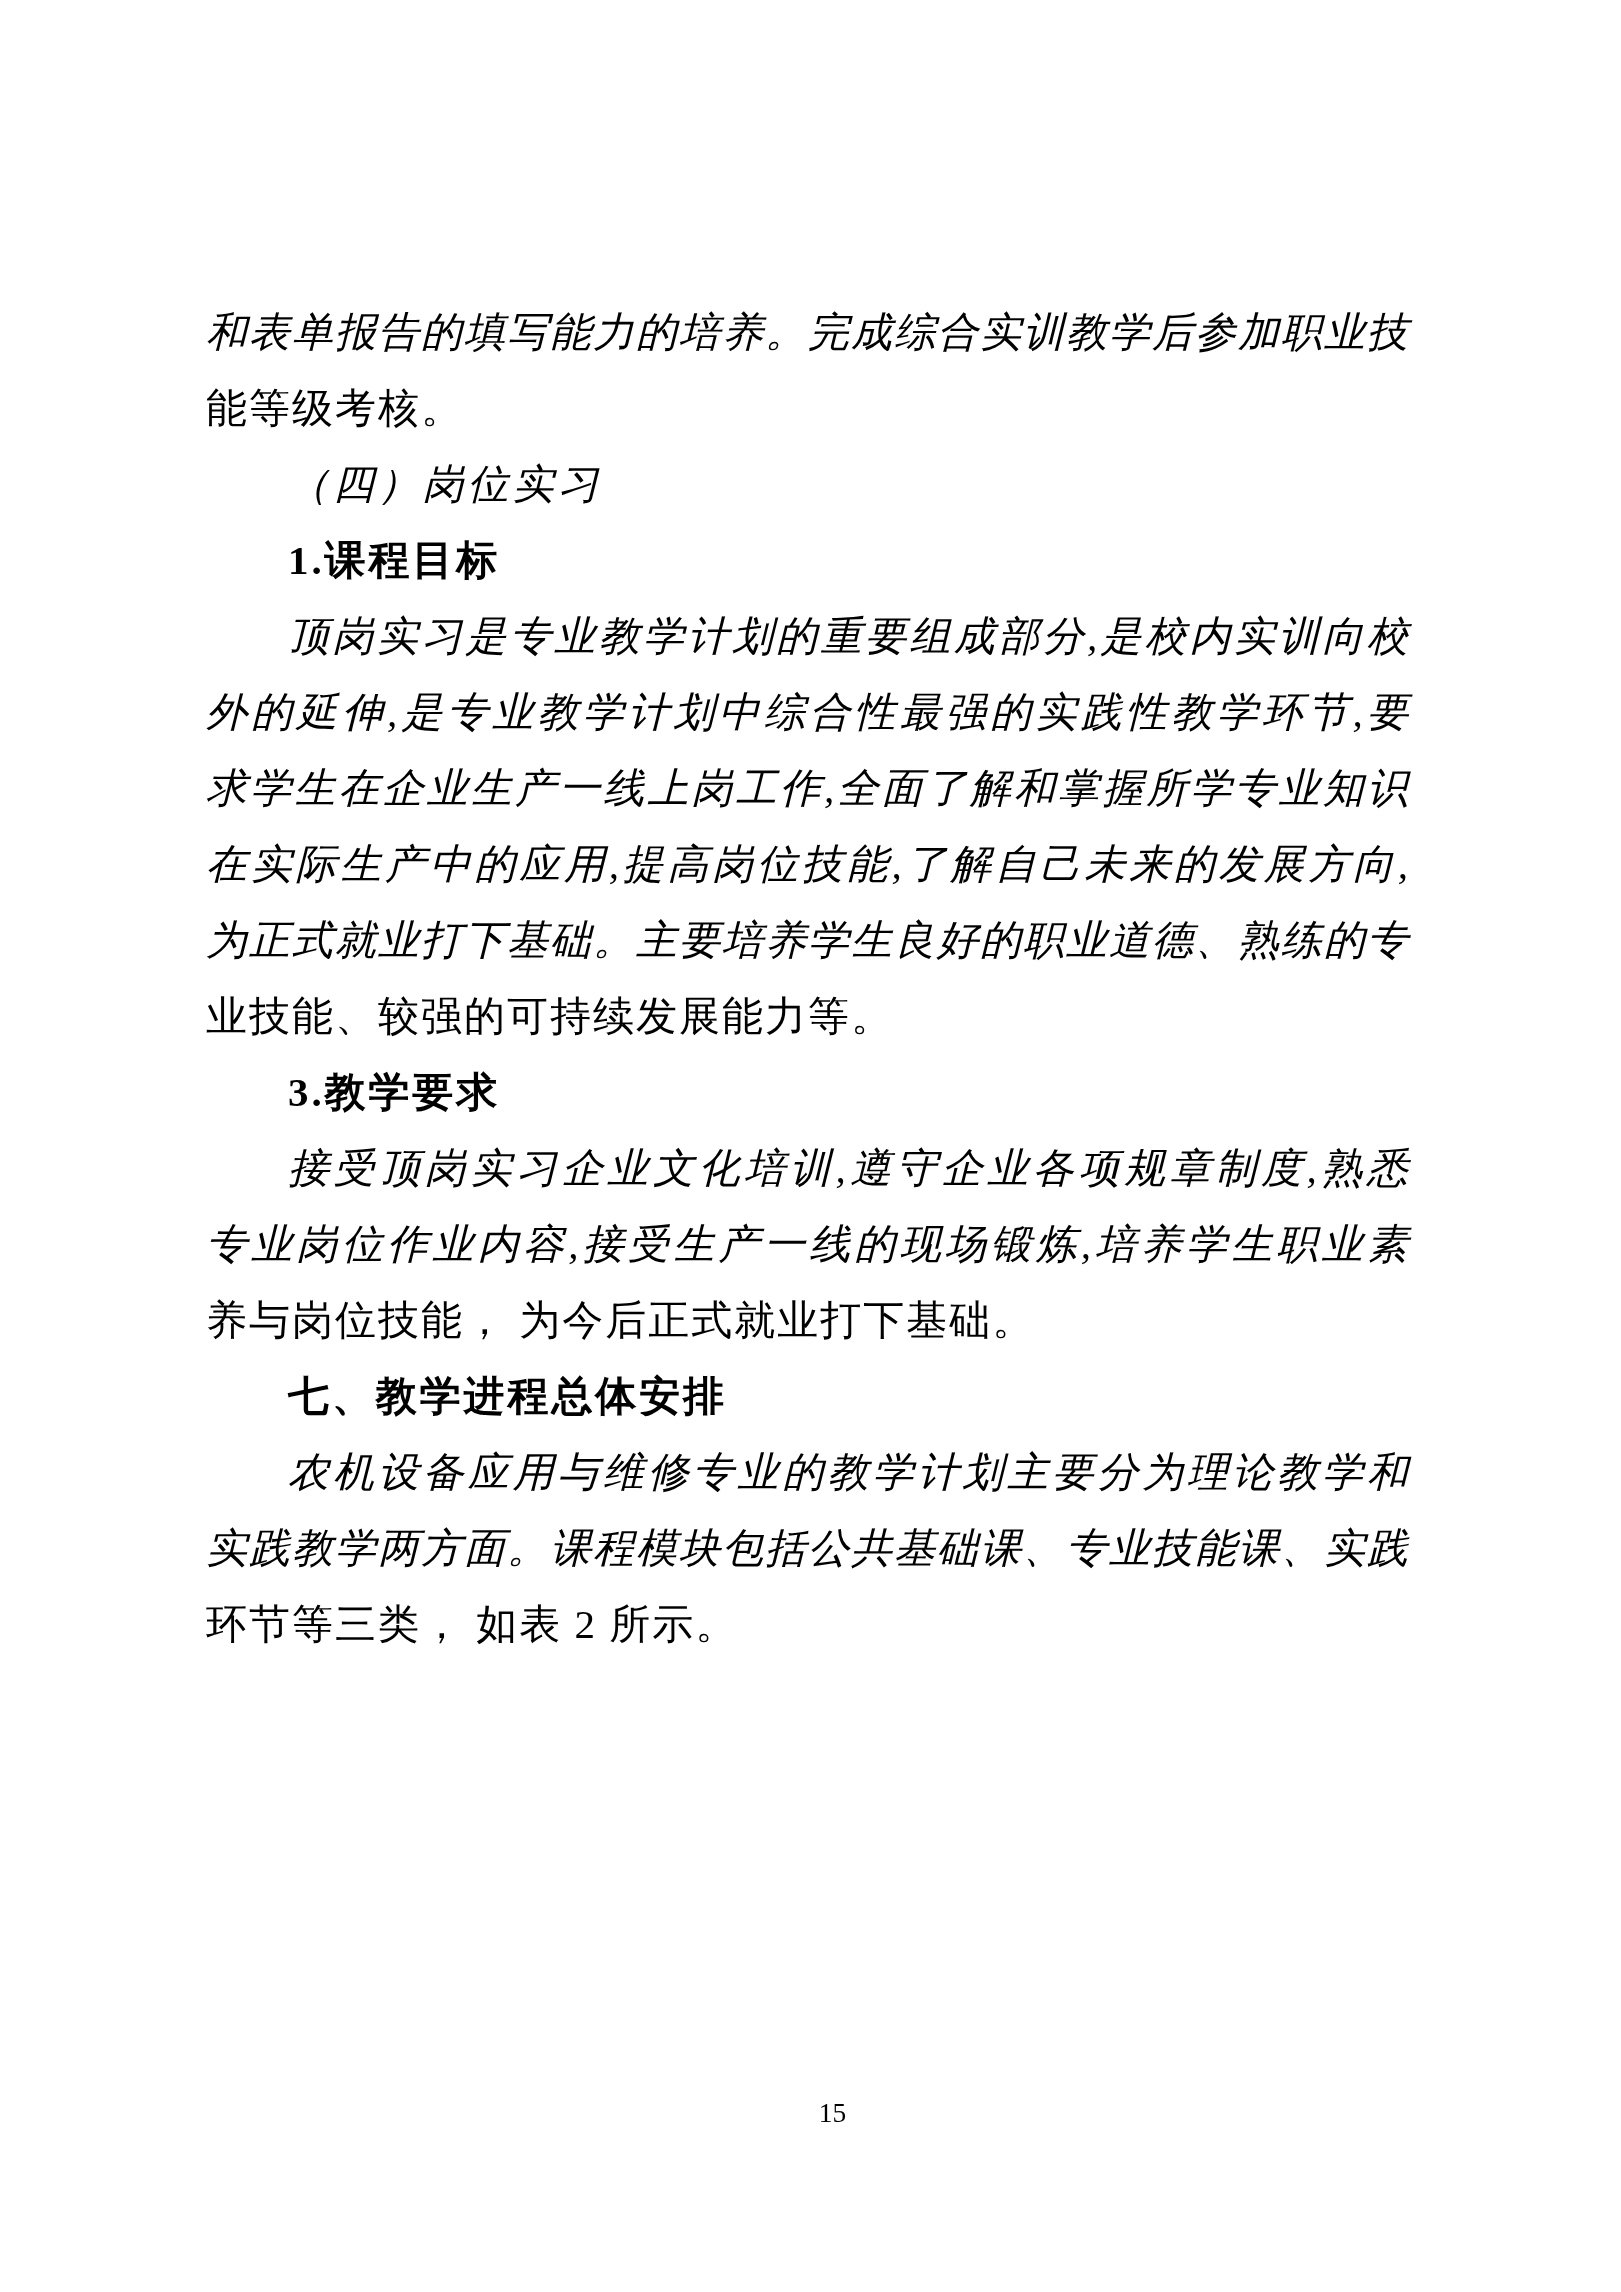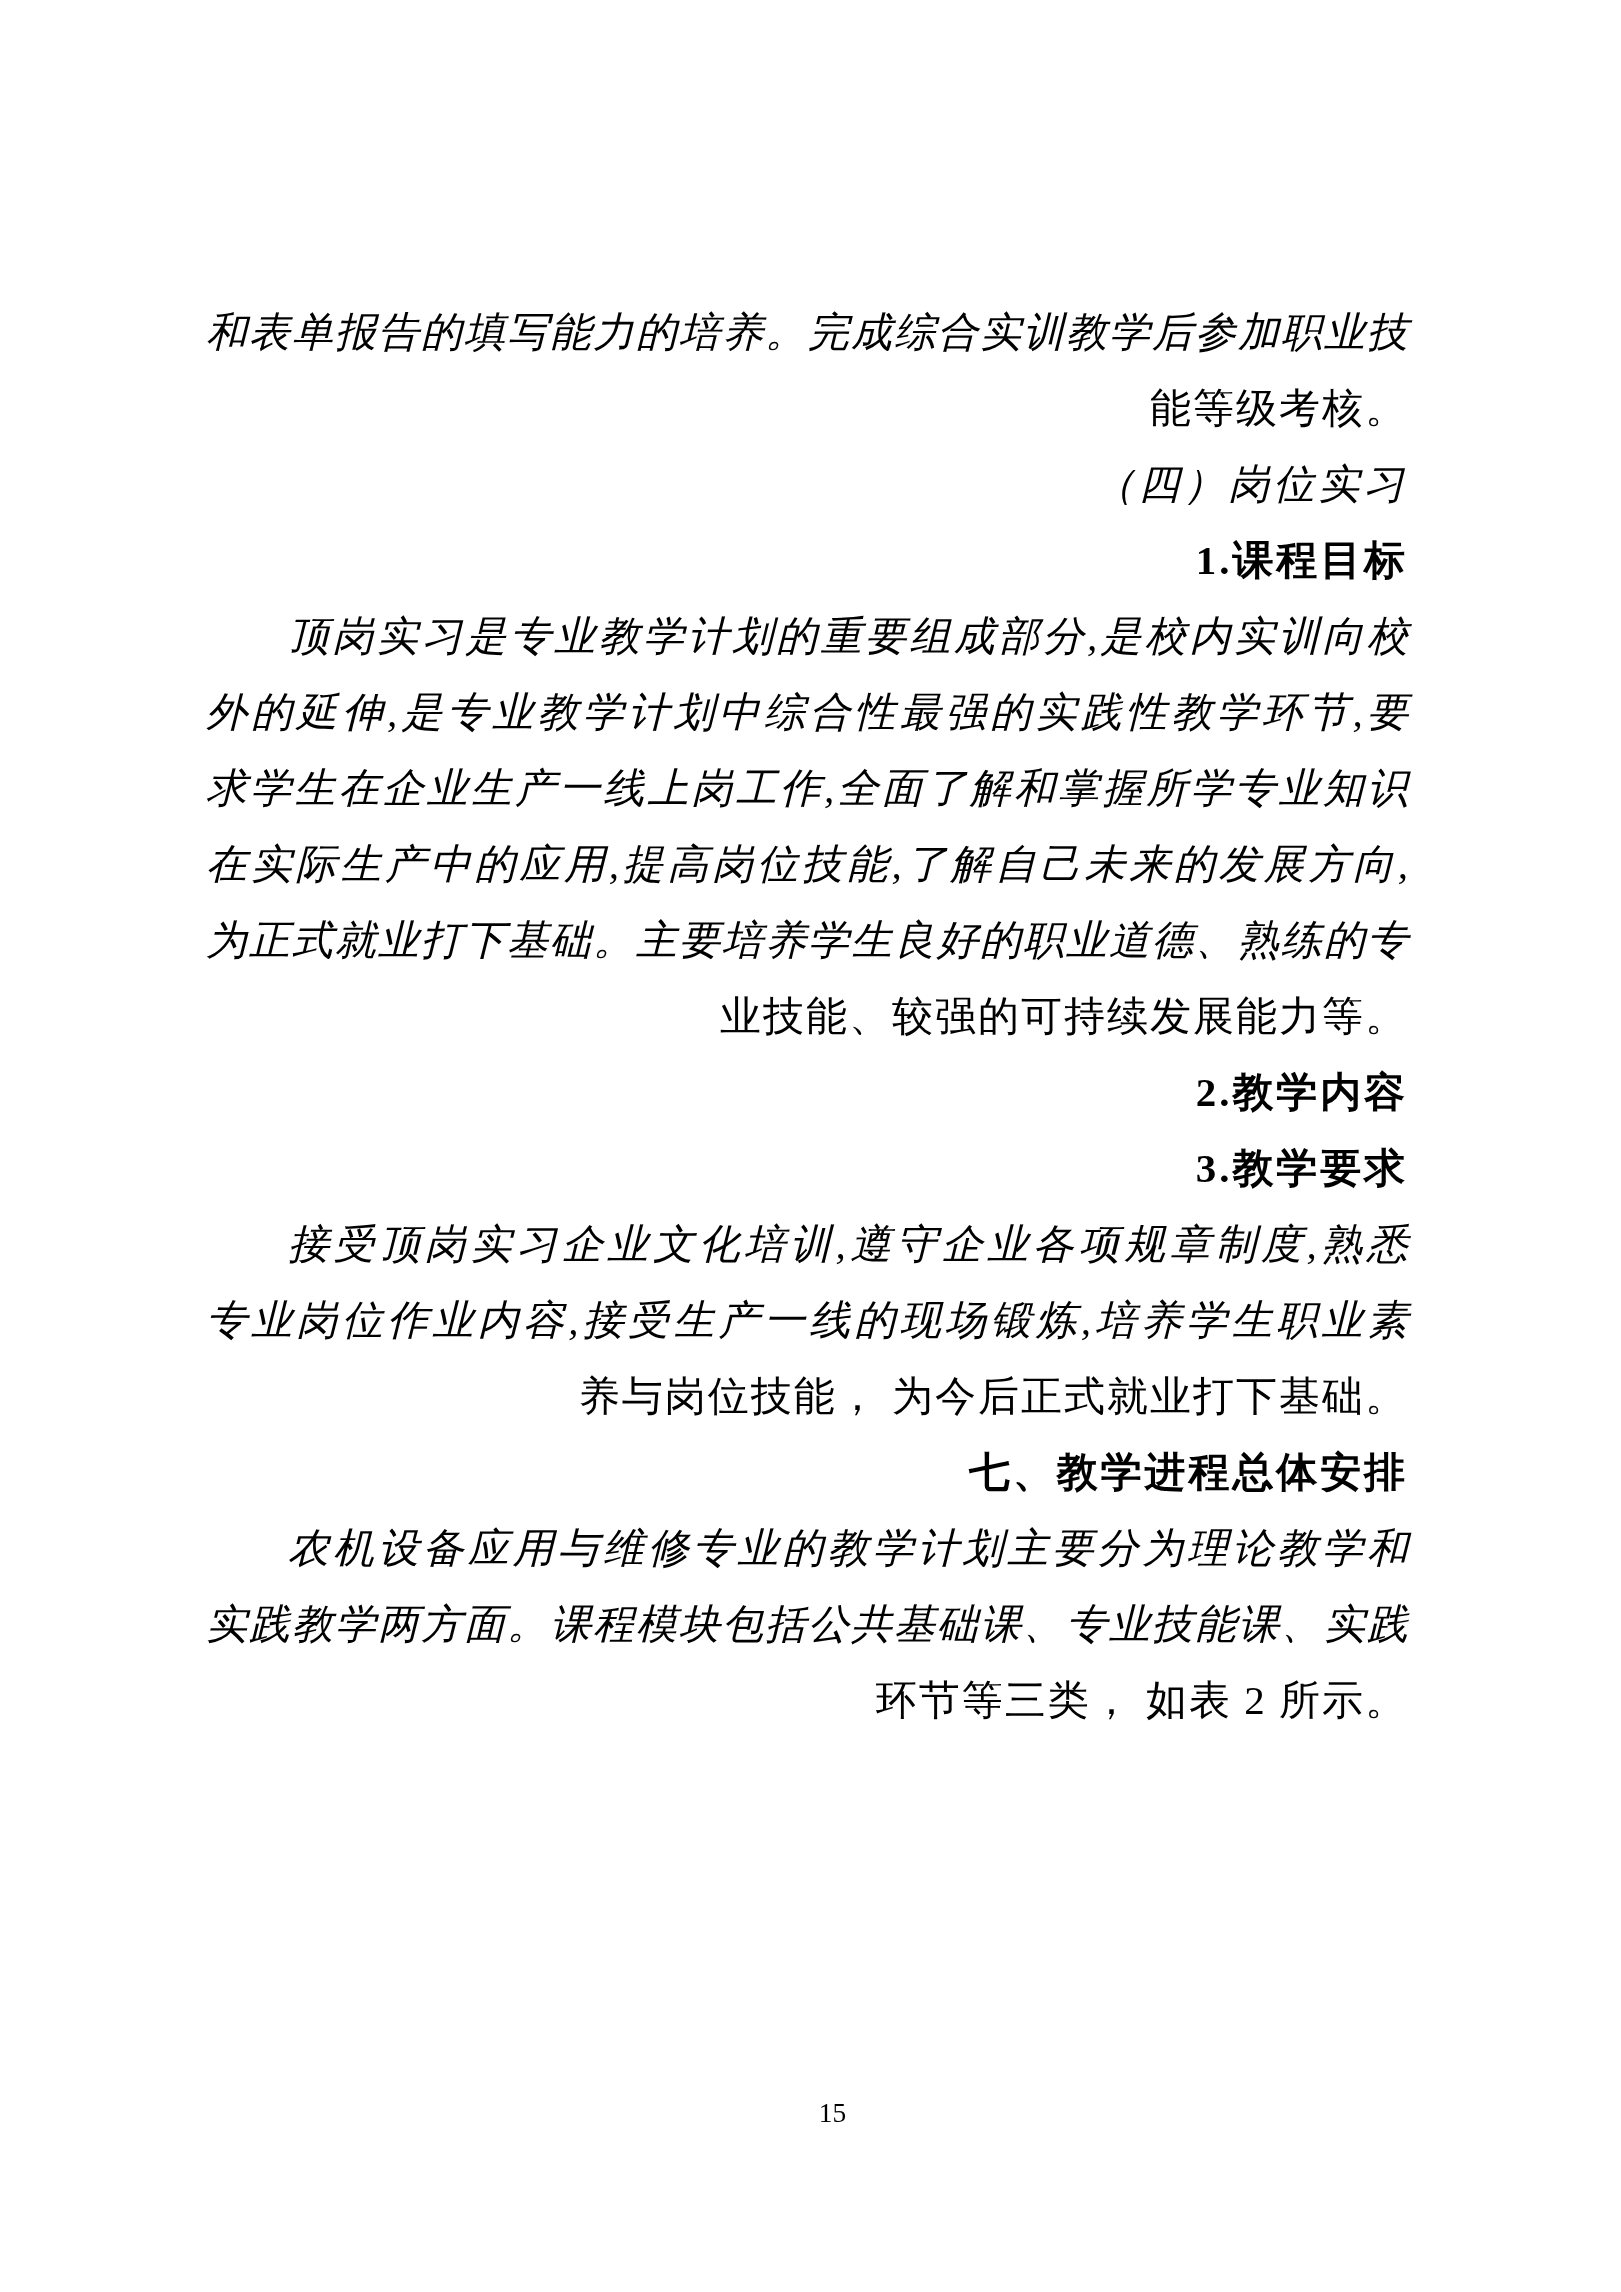--- a/index.html
+++ b/index.html
@@ -34,21 +34,21 @@
   
   .j {
     white-space: normal;
     text-align: justify;
     text-align-last: justify;
     text-justify: inter-ideograph;
     font-style: italic;
   }
   
   .l {
-    text-align: right;
+    text-align: left;
     letter-spacing: 2px;
   }
   
   .ind { text-indent: 82px; }
   
   .hserif { font-weight: bold; letter-spacing: 2.9px; }
   
   .hsans {
     font-family: "Liberation Sans", "DejaVu Sans", sans-serif;
     font-weight: bold;
@@ -75,21 +75,20 @@
     <p class="ln j">和表单报告的填写能力的培养。完成综合实训教学后参加职业技</p>
     <p class="ln l">能等级考核。</p>
     <p class="ln l ind kaiti">（四）岗位实习</p>
     <p class="ln l ind hserif">1.课程目标</p>
     <p class="ln j ind">顶岗实习是专业教学计划的重要组成部分,是校内实训向校</p>
     <p class="ln j">外的延伸,是专业教学计划中综合性最强的实践性教学环节,要</p>
     <p class="ln j">求学生在企业生产一线上岗工作,全面了解和掌握所学专业知识</p>
     <p class="ln j">在实际生产中的应用,提高岗位技能,了解自己未来的发展方向,</p>
     <p class="ln j">为正式就业打下基础。主要培养学生良好的职业道德、熟练的专</p>
     <p class="ln l">业技能、较强的可持续发展能力等。</p>
-    <p class="ln l ind hserif">2.教学内容</p>
     <p class="ln l ind hserif">3.教学要求</p>
     <p class="ln j ind">接受顶岗实习企业文化培训,遵守企业各项规章制度,熟悉</p>
     <p class="ln j">专业岗位作业内容,接受生产一线的现场锻炼,培养学生职业素</p>
     <p class="ln l">养与岗位技能， 为今后正式就业打下基础。</p>
     <p class="ln l ind hsans">七、教学进程总体安排</p>
     <p class="ln j ind">农机设备应用与维修专业的教学计划主要分为理论教学和</p>
     <p class="ln j">实践教学两方面。课程模块包括公共基础课、专业技能课、实践</p>
     <p class="ln l">环节等三类， 如表 2 所示。</p>
   </div>
 

